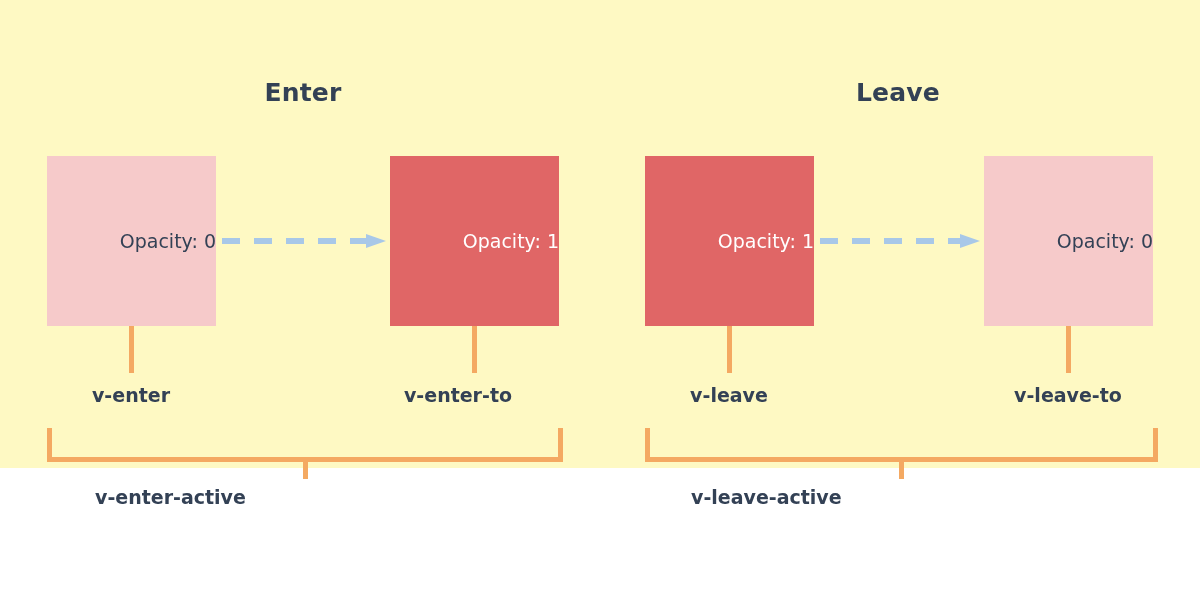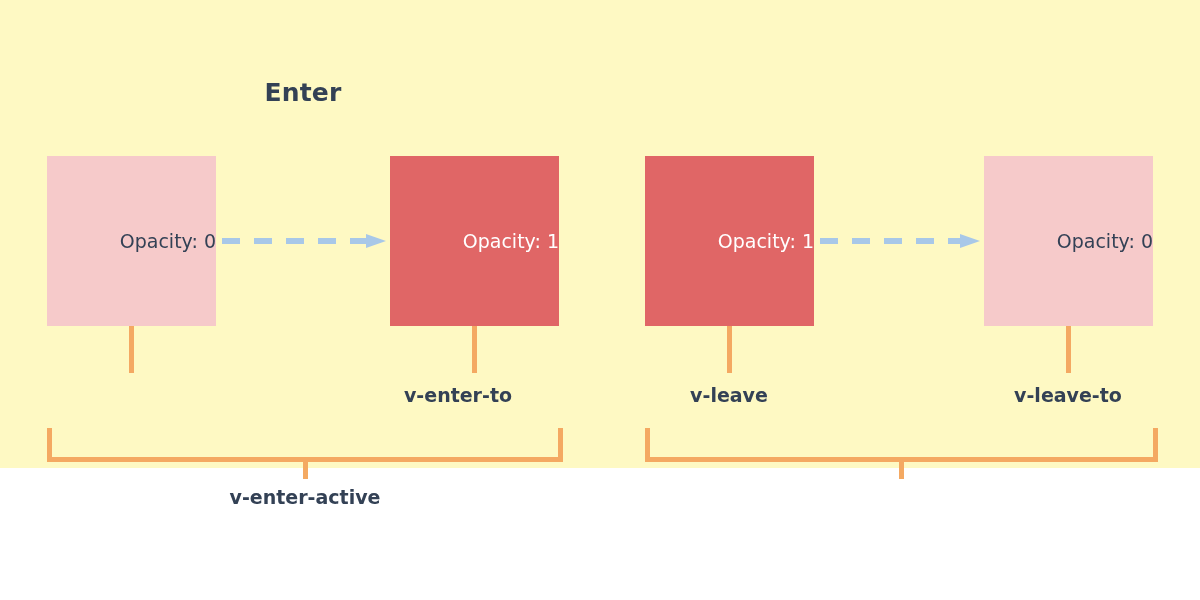--- a/index.html
+++ b/index.html
@@ -141,21 +141,20 @@
     height: 20px;
     background: #f4a962;
   }
   #bracket-stem-enter { left: 303px; }
   #bracket-stem-leave { left: 899px; }
 
   .bracket-label {
     position: absolute;
     top: 484px;
     width: 420px;
-    text-align: center;
     font-size: 19px;
     font-weight: bold;
     color: #334155;
     line-height: 26px;
     white-space: nowrap;
   }
   #bracket-label-enter { left: 95px; }
   #bracket-label-leave { left: 691px; }
 </style>
 </head>
@@ -174,26 +173,28 @@
     <div class="head"></div>
   </div>
 
   <div class="state-box box-solid" id="box-enter-to">
     <span class="box-label">Opacity: 1</span>
   </div>
 
   <div class="stem" id="stem-v-enter"></div>
   <div class="stem" id="stem-v-enter-to"></div>
 
+  <div class="class-label" id="label-v-enter">v-enter</div>
   <div class="class-label" id="label-v-enter-to">v-enter-to</div>
 
   <div class="bracket" id="bracket-enter"></div>
   <div class="bracket-stem" id="bracket-stem-enter"></div>
   <div class="bracket-label" id="bracket-label-enter">v-enter-active</div>
 
+  <div class="group-title" id="title-leave">Leave</div>
 
   <div class="state-box box-solid" id="box-leave-from">
     <span class="box-label">Opacity: 1</span>
   </div>
 
   <div class="arrow" id="arrow-leave">
     <div class="dashes"></div>
     <div class="head"></div>
   </div>
 
@@ -202,14 +203,15 @@
   </div>
 
   <div class="stem" id="stem-v-leave"></div>
   <div class="stem" id="stem-v-leave-to"></div>
 
   <div class="class-label" id="label-v-leave-to">v-leave-to</div>
   <div class="class-label" id="label-v-leave">v-leave</div>
 
   <div class="bracket" id="bracket-leave"></div>
   <div class="bracket-stem" id="bracket-stem-leave"></div>
+  <div class="bracket-label" id="bracket-label-leave">v-leave-active</div>
 
 </div>
 
 </body></html>

